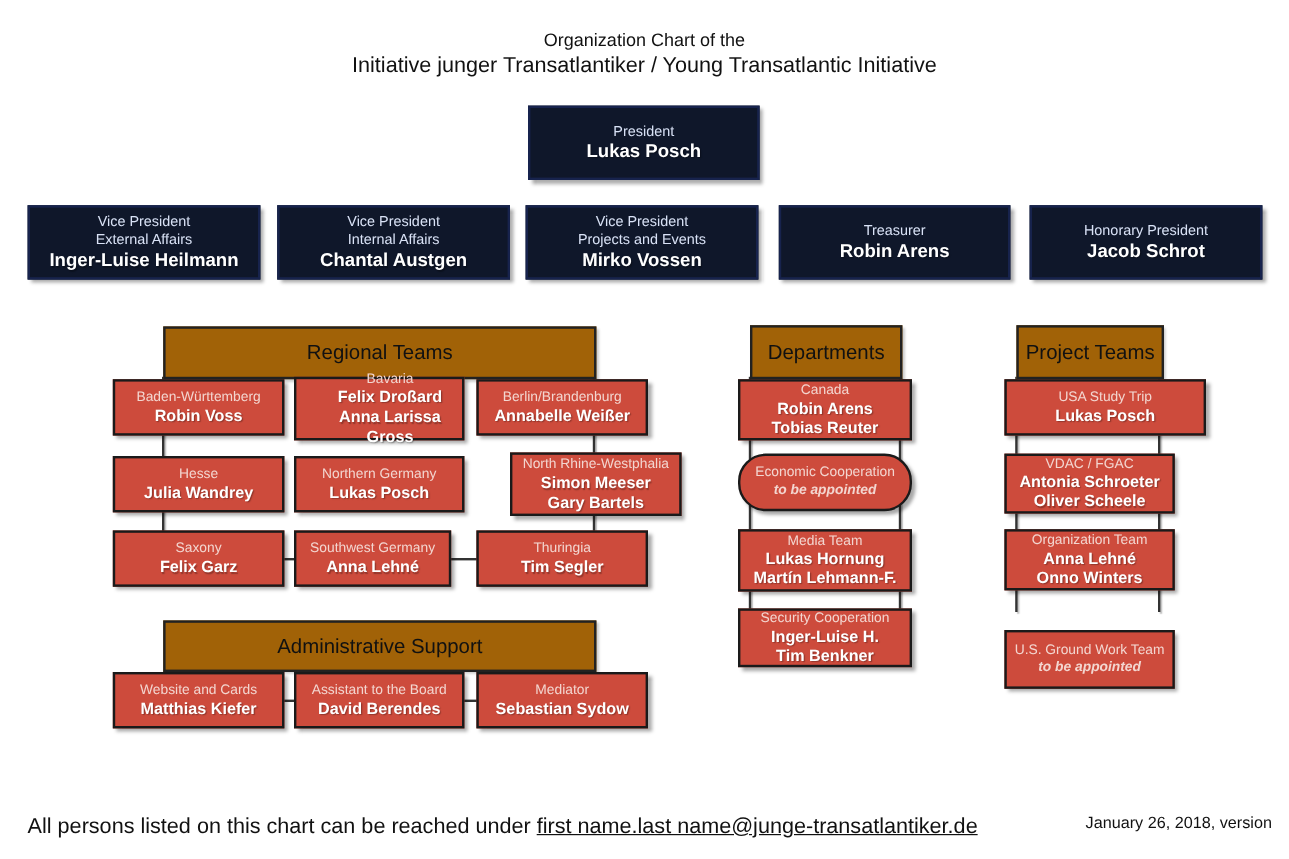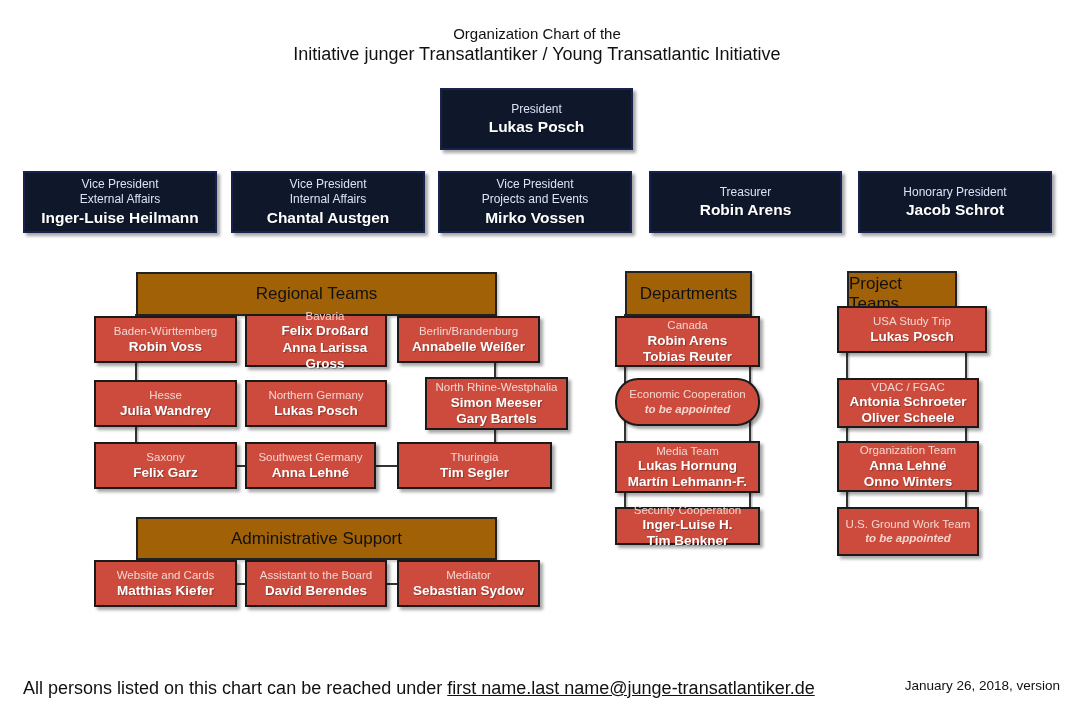--- a/index.html
+++ b/index.html
@@ -101,21 +101,21 @@
     <div class="rname">Gary Bartels</div>
   </div>
   <div class="redbox" style="left:94px;top:442px;width:143px;height:47px;">
     <div class="rtitle">Saxony</div>
     <div class="rname">Felix Garz</div>
   </div>
   <div class="redbox" style="left:245px;top:442px;width:131px;height:47px;">
     <div class="rtitle">Southwest Germany</div>
     <div class="rname">Anna Lehné</div>
   </div>
-  <div class="redbox" style="left:397px;top:442px;width:155px;height:47px;">
+  <div class="redbox" style="left:397px;top:442px;width:143px;height:47px;">
     <div class="rtitle">Thuringia</div>
     <div class="rname">Tim Segler</div>
   </div>
 
   <div class="secheader" style="left:136px;top:517px;width:361px;height:43px;">
     <span>Administrative Support</span>
   </div>
   <div class="line" style="left:136px;top:583px;width:360px;height:2px;"></div>
 
   <div class="redbox" style="left:94px;top:560px;width:143px;height:47px;">
@@ -144,47 +144,47 @@
   </div>
   <div class="redbox" style="left:615px;top:378px;width:145px;height:48px;border-radius:23px;">
     <div class="rtitle">Economic Cooperation</div>
     <div class="rnote">to be appointed</div>
   </div>
   <div class="redbox" style="left:615px;top:441px;width:145px;height:52px;">
     <div class="rtitle">Media Team</div>
     <div class="rname">Lukas Hornung</div>
     <div class="rname">Martín Lehmann-F.</div>
   </div>
-  <div class="redbox" style="left:615px;top:507px;width:145px;height:38px;">
+  <div class="redbox" style="left:615px;top:507px;width:145px;height:49px;">
     <div class="rtitle">Security Cooperation</div>
     <div class="rname">Inger-Luise H.</div>
     <div class="rname">Tim Benkner</div>
   </div>
 
-  <div class="secheader" style="left:847px;top:271px;width:110px;height:45px;">
+  <div class="secheader" style="left:847px;top:271px;width:123px;height:45px;">
     <span>Project Teams</span>
   </div>
   <div class="line vline" style="left:846px;top:314px;width:2px;height:196px;"></div>
   <div class="line vline" style="left:965px;top:314px;width:2px;height:196px;"></div>
 
-  <div class="redbox" style="left:837px;top:306px;width:150px;height:47px;">
+  <div class="redbox" style="left:837px;top:316px;width:168px;height:47px;">
     <div class="rtitle">USA Study Trip</div>
     <div class="rname">Lukas Posch</div>
   </div>
   <div class="redbox" style="left:837px;top:378px;width:142px;height:50px;">
     <div class="rtitle">VDAC / FGAC</div>
     <div class="rname">Antonia Schroeter</div>
     <div class="rname">Oliver Scheele</div>
   </div>
   <div class="redbox" style="left:837px;top:441px;width:142px;height:51px;">
     <div class="rtitle">Organization Team</div>
     <div class="rname">Anna Lehné</div>
     <div class="rname">Onno Winters</div>
   </div>
-  <div class="redbox" style="left:837px;top:507px;width:142px;height:49px;">
+  <div class="redbox" style="left:837px;top:525px;width:142px;height:49px;">
     <div class="rtitle">U.S. Ground Work Team</div>
     <div class="rnote">to be appointed</div>
   </div>
 
   <div class="footleft">
     <span>All persons listed on this chart can be reached under </span><span class="footlink">first name.last name@junge-transatlantiker.de</span>
   </div>
   <div class="footright">January 26, 2018, version</div>
 
 </div>

